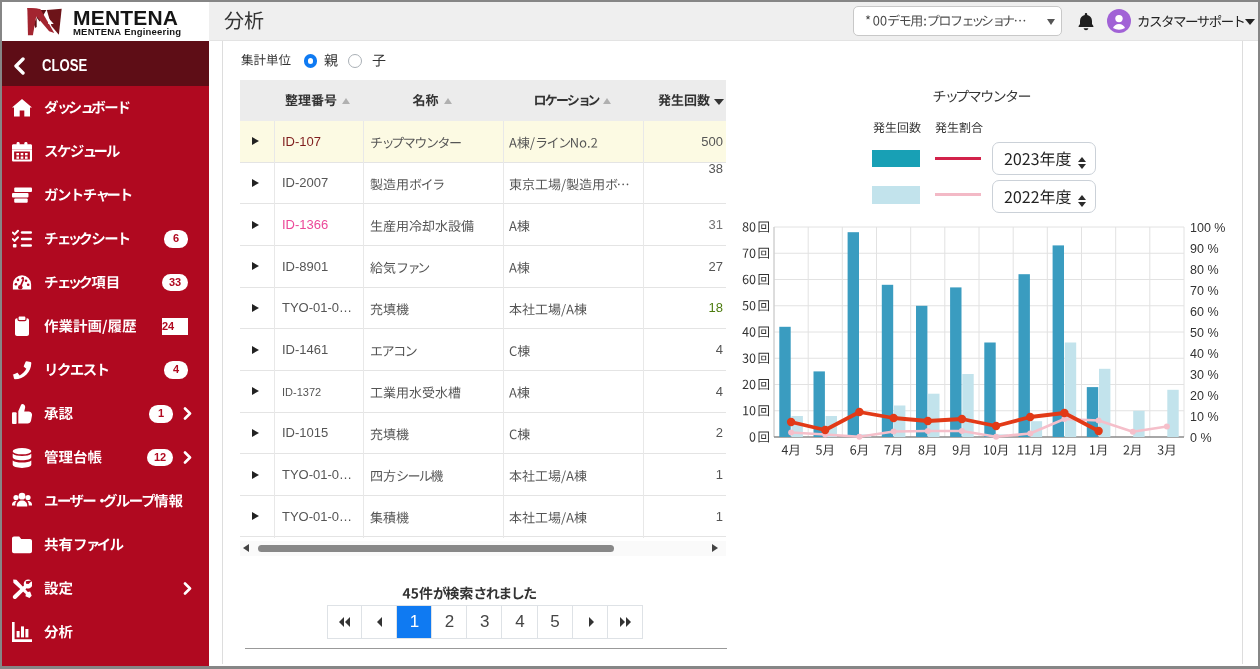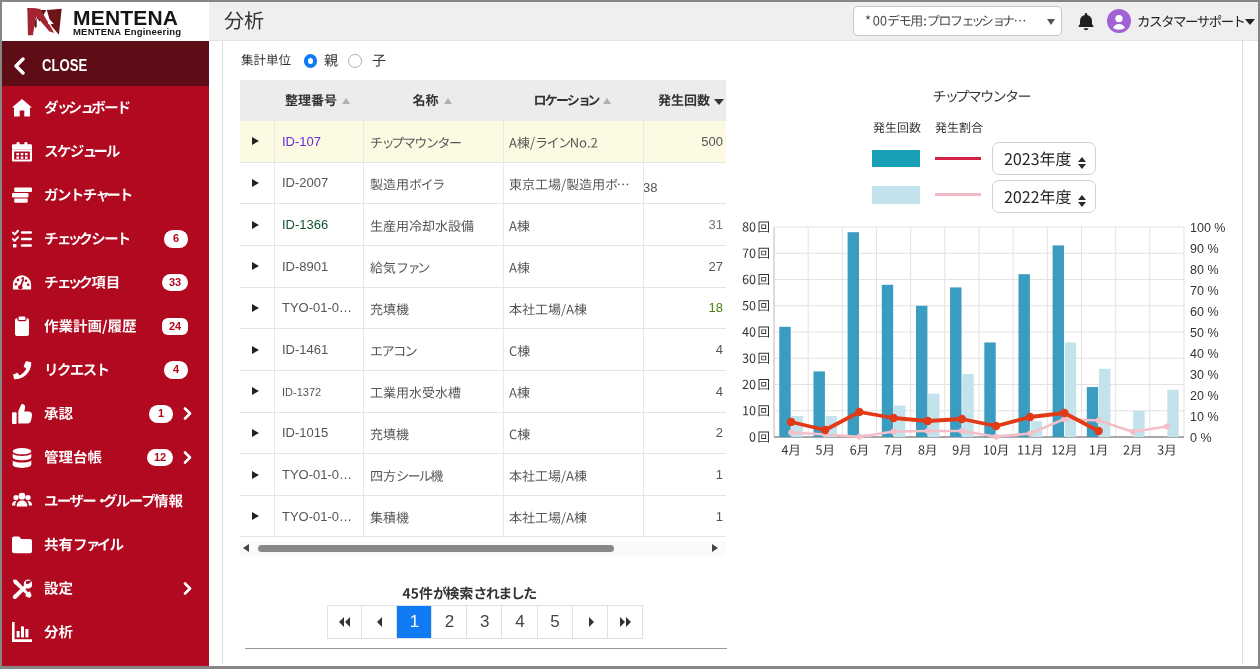--- a/index.html
+++ b/index.html
@@ -243,21 +243,21 @@
         <circle cx="16.2" cy="11.8" r="1.3"></circle>
         <polygon points="7.4,13.7 10.8,5.9 12.3,6.6 9.1,14.4"></polygon>
         <circle cx="8.3" cy="14.2" r="2.3"></circle>
       </g>
     </svg>
     <div style="position:absolute;left:162px;top:273.90px;width:26px;height:17.5px;border-radius:8.75px;background:#fff;color:#b00920;font-family:'Liberation Sans',sans-serif;font-size:11px;font-weight:bold;text-align:center;line-height:17.5px;">33</div>
     <svg style="position:absolute;left:12px;top:316.4px" width="20" height="20" viewBox="0 0 20 20">
       <path d="M12.6 2.3H15c1.1 0 2 .9 2 2v13.6c0 1.1-.9 2-2 2H5c-1.1 0-2-.9-2-2V4.3c0-1.1.9-2 2-2h2.4" fill="#fff"></path>
       <rect x="6" y="0" width="8" height="4.6" rx="1.4" fill="#fff" stroke="#b00920" stroke-width="1.2"></rect>
     </svg>
-    <div style="position:absolute;left:162px;top:317.60px;width:26px;height:17.5px;border-radius:6px;background:#fff;color:#b00920;font-family:'Liberation Sans',sans-serif;font-size:11px;font-weight:bold;text-align:center;line-height:17.5px;">24</div>
+    <div style="position:absolute;left:162px;top:317.60px;width:26px;height:17.5px;border-radius:0;background:#fff;color:#b00920;font-family:'Liberation Sans',sans-serif;font-size:11px;font-weight:bold;line-height:17.5px;">24</div>
     <svg style="position:absolute;left:12px;top:360.1px" width="20" height="20" viewBox="0 0 20 20">
       <g transform="translate(20,0) scale(-1,1)">
         <path d="M19.3 14.7l-4.1-1.8c-.4-.2-.9 0-1.1.3l-1.8 2.2c-2.9-1.4-5.2-3.8-6.6-6.6L7.9 7c.4-.3.5-.8.3-1.1L6.4 1.8C6.2 1.4 5.7 1.1 5.3 1.2L1.5 2.1C1 2.2.7 2.6.7 3c0 9 7.3 16.3 16.4 16.3.4 0 .8-.3.9-.7l.9-3.8c.1-.5-.1-.9-.6-1.1z" fill="#fff"></path>
       </g>
     </svg>
     <div style="position:absolute;left:164px;top:361.30px;width:24px;height:17.5px;border-radius:8.75px;background:#fff;color:#b00920;font-family:'Liberation Sans',sans-serif;font-size:11px;font-weight:bold;text-align:center;line-height:17.5px;">4</div>
     <svg style="position:absolute;left:12px;top:403.8px" width="20" height="20" viewBox="0 0 20 20">
       <g fill="#fff">
         <rect x="0" y="8.2" width="4.6" height="11.8" rx="1"></rect>
         <path d="M6.3 19.6h9.3c1.7 0 3.1-1.2 3.4-2.8l1-5.2c.4-2.1-1.2-4-3.3-4h-4.5l.9-3.9C13.5 1.8 12.2 0 10.4 0c-.5 0-1 .3-1.3.7L6.3 7.3z"></path>
@@ -325,29 +325,29 @@
     <div style="position:absolute;left:1242px;top:41px;width:1px;height:623px;background:#ddd;"></div>
     <div style="position:absolute;left:303.5px;top:54px;width:5.5px;height:5.5px;background:#fff;border:4px solid #0f7af2;border-radius:50%;"></div>
     <div style="position:absolute;left:348px;top:53.5px;width:14px;height:14px;border-radius:50%;background:#fff;border:1.5px solid #aab0b6;box-sizing:border-box;"></div>
     <div style="position:absolute;left:240px;top:80px;width:486px;height:41px;background:#ececec;"></div>
     <div style="position:absolute;left:342px;top:97.5px;width:0;height:0;border-left:4.5px solid transparent;border-right:4.5px solid transparent;border-bottom:6px solid #b0b0b0;"></div>
     <div style="position:absolute;left:443.5px;top:97.5px;width:0;height:0;border-left:4.5px solid transparent;border-right:4.5px solid transparent;border-bottom:6px solid #b0b0b0;"></div>
     <div style="position:absolute;left:603px;top:97.5px;width:0;height:0;border-left:4.5px solid transparent;border-right:4.5px solid transparent;border-bottom:6px solid #b0b0b0;"></div>
     <div style="position:absolute;left:714px;top:98.5px;width:0;height:0;border-left:5.0px solid transparent;border-right:5.0px solid transparent;border-top:6px solid #333;"></div>
     <div style="position:absolute;left:240px;top:121.0px;width:486px;height:41.65px;background:#fcfae3;border-bottom:1px solid #e4e4e4;box-sizing:border-box;"></div>
     <div style="position:absolute;left:252px;top:137.325px;width:0;height:0;border-top:4.5px solid transparent;border-bottom:4.5px solid transparent;border-left:7px solid #222;"></div>
-    <div style="position:absolute;left:282px;top:132.825px;font-family:'Liberation Sans',sans-serif;font-size:13px;color:#6d28d9;line-height:18px;">ID-107</div>
+    <div style="position:absolute;left:282px;top:132.825px;font-family:'Liberation Sans',sans-serif;font-size:13px;color:#7f1d1d;line-height:18px;">ID-107</div>
     <div style="position:absolute;left:643px;top:132.8px;width:80px;text-align:right;font-family:'Liberation Sans',sans-serif;font-size:13px;color:#555;line-height:18px;">500</div>
     <div style="position:absolute;left:240px;top:162.65px;width:486px;height:41.65px;background:#fff;border-bottom:1px solid #e4e4e4;box-sizing:border-box;"></div>
     <div style="position:absolute;left:252px;top:178.975px;width:0;height:0;border-top:4.5px solid transparent;border-bottom:4.5px solid transparent;border-left:7px solid #222;"></div>
     <div style="position:absolute;left:282px;top:174.475px;font-family:'Liberation Sans',sans-serif;font-size:13px;color:#555;line-height:18px;">ID-2007</div>
-    <div style="position:absolute;left:643px;top:179px;width:80px;font-family:'Liberation Sans',sans-serif;font-size:13px;color:#555;line-height:18px;">38</div>
+    <div style="position:absolute;left:643px;top:160px;width:80px;text-align:right;font-family:'Liberation Sans',sans-serif;font-size:13px;color:#555;line-height:18px;">38</div>
     <div style="position:absolute;left:240px;top:204.3px;width:486px;height:41.65px;background:#fff;border-bottom:1px solid #e4e4e4;box-sizing:border-box;"></div>
     <div style="position:absolute;left:252px;top:220.625px;width:0;height:0;border-top:4.5px solid transparent;border-bottom:4.5px solid transparent;border-left:7px solid #222;"></div>
-    <div style="position:absolute;left:282px;top:216.125px;font-family:'Liberation Sans',sans-serif;font-size:13px;color:#14532d;line-height:18px;">ID-1366</div>
+    <div style="position:absolute;left:282px;top:216.125px;font-family:'Liberation Sans',sans-serif;font-size:13px;color:#ec4899;line-height:18px;">ID-1366</div>
     <div style="position:absolute;left:643px;top:216.1px;width:80px;text-align:right;font-family:'Liberation Sans',sans-serif;font-size:13px;color:#737373;line-height:18px;">31</div>
     <div style="position:absolute;left:240px;top:245.95px;width:486px;height:41.65px;background:#fff;border-bottom:1px solid #e4e4e4;box-sizing:border-box;"></div>
     <div style="position:absolute;left:252px;top:262.275px;width:0;height:0;border-top:4.5px solid transparent;border-bottom:4.5px solid transparent;border-left:7px solid #222;"></div>
     <div style="position:absolute;left:282px;top:257.775px;font-family:'Liberation Sans',sans-serif;font-size:13px;color:#555;line-height:18px;">ID-8901</div>
     <div style="position:absolute;left:643px;top:257.8px;width:80px;text-align:right;font-family:'Liberation Sans',sans-serif;font-size:13px;color:#555;line-height:18px;">27</div>
     <div style="position:absolute;left:240px;top:287.6px;width:486px;height:41.65px;background:#fff;border-bottom:1px solid #e4e4e4;box-sizing:border-box;"></div>
     <div style="position:absolute;left:252px;top:303.925px;width:0;height:0;border-top:4.5px solid transparent;border-bottom:4.5px solid transparent;border-left:7px solid #222;"></div>
     <div style="position:absolute;left:282px;top:299.425px;font-family:'Liberation Sans',sans-serif;font-size:13px;color:#555;line-height:18px;">TYO-01-0…</div>
     <div style="position:absolute;left:643px;top:299.4px;width:80px;text-align:right;font-family:'Liberation Sans',sans-serif;font-size:13px;color:#4d7c0f;line-height:18px;">18</div>
     <div style="position:absolute;left:240px;top:329.25px;width:486px;height:41.65px;background:#fff;border-bottom:1px solid #e4e4e4;box-sizing:border-box;"></div>

